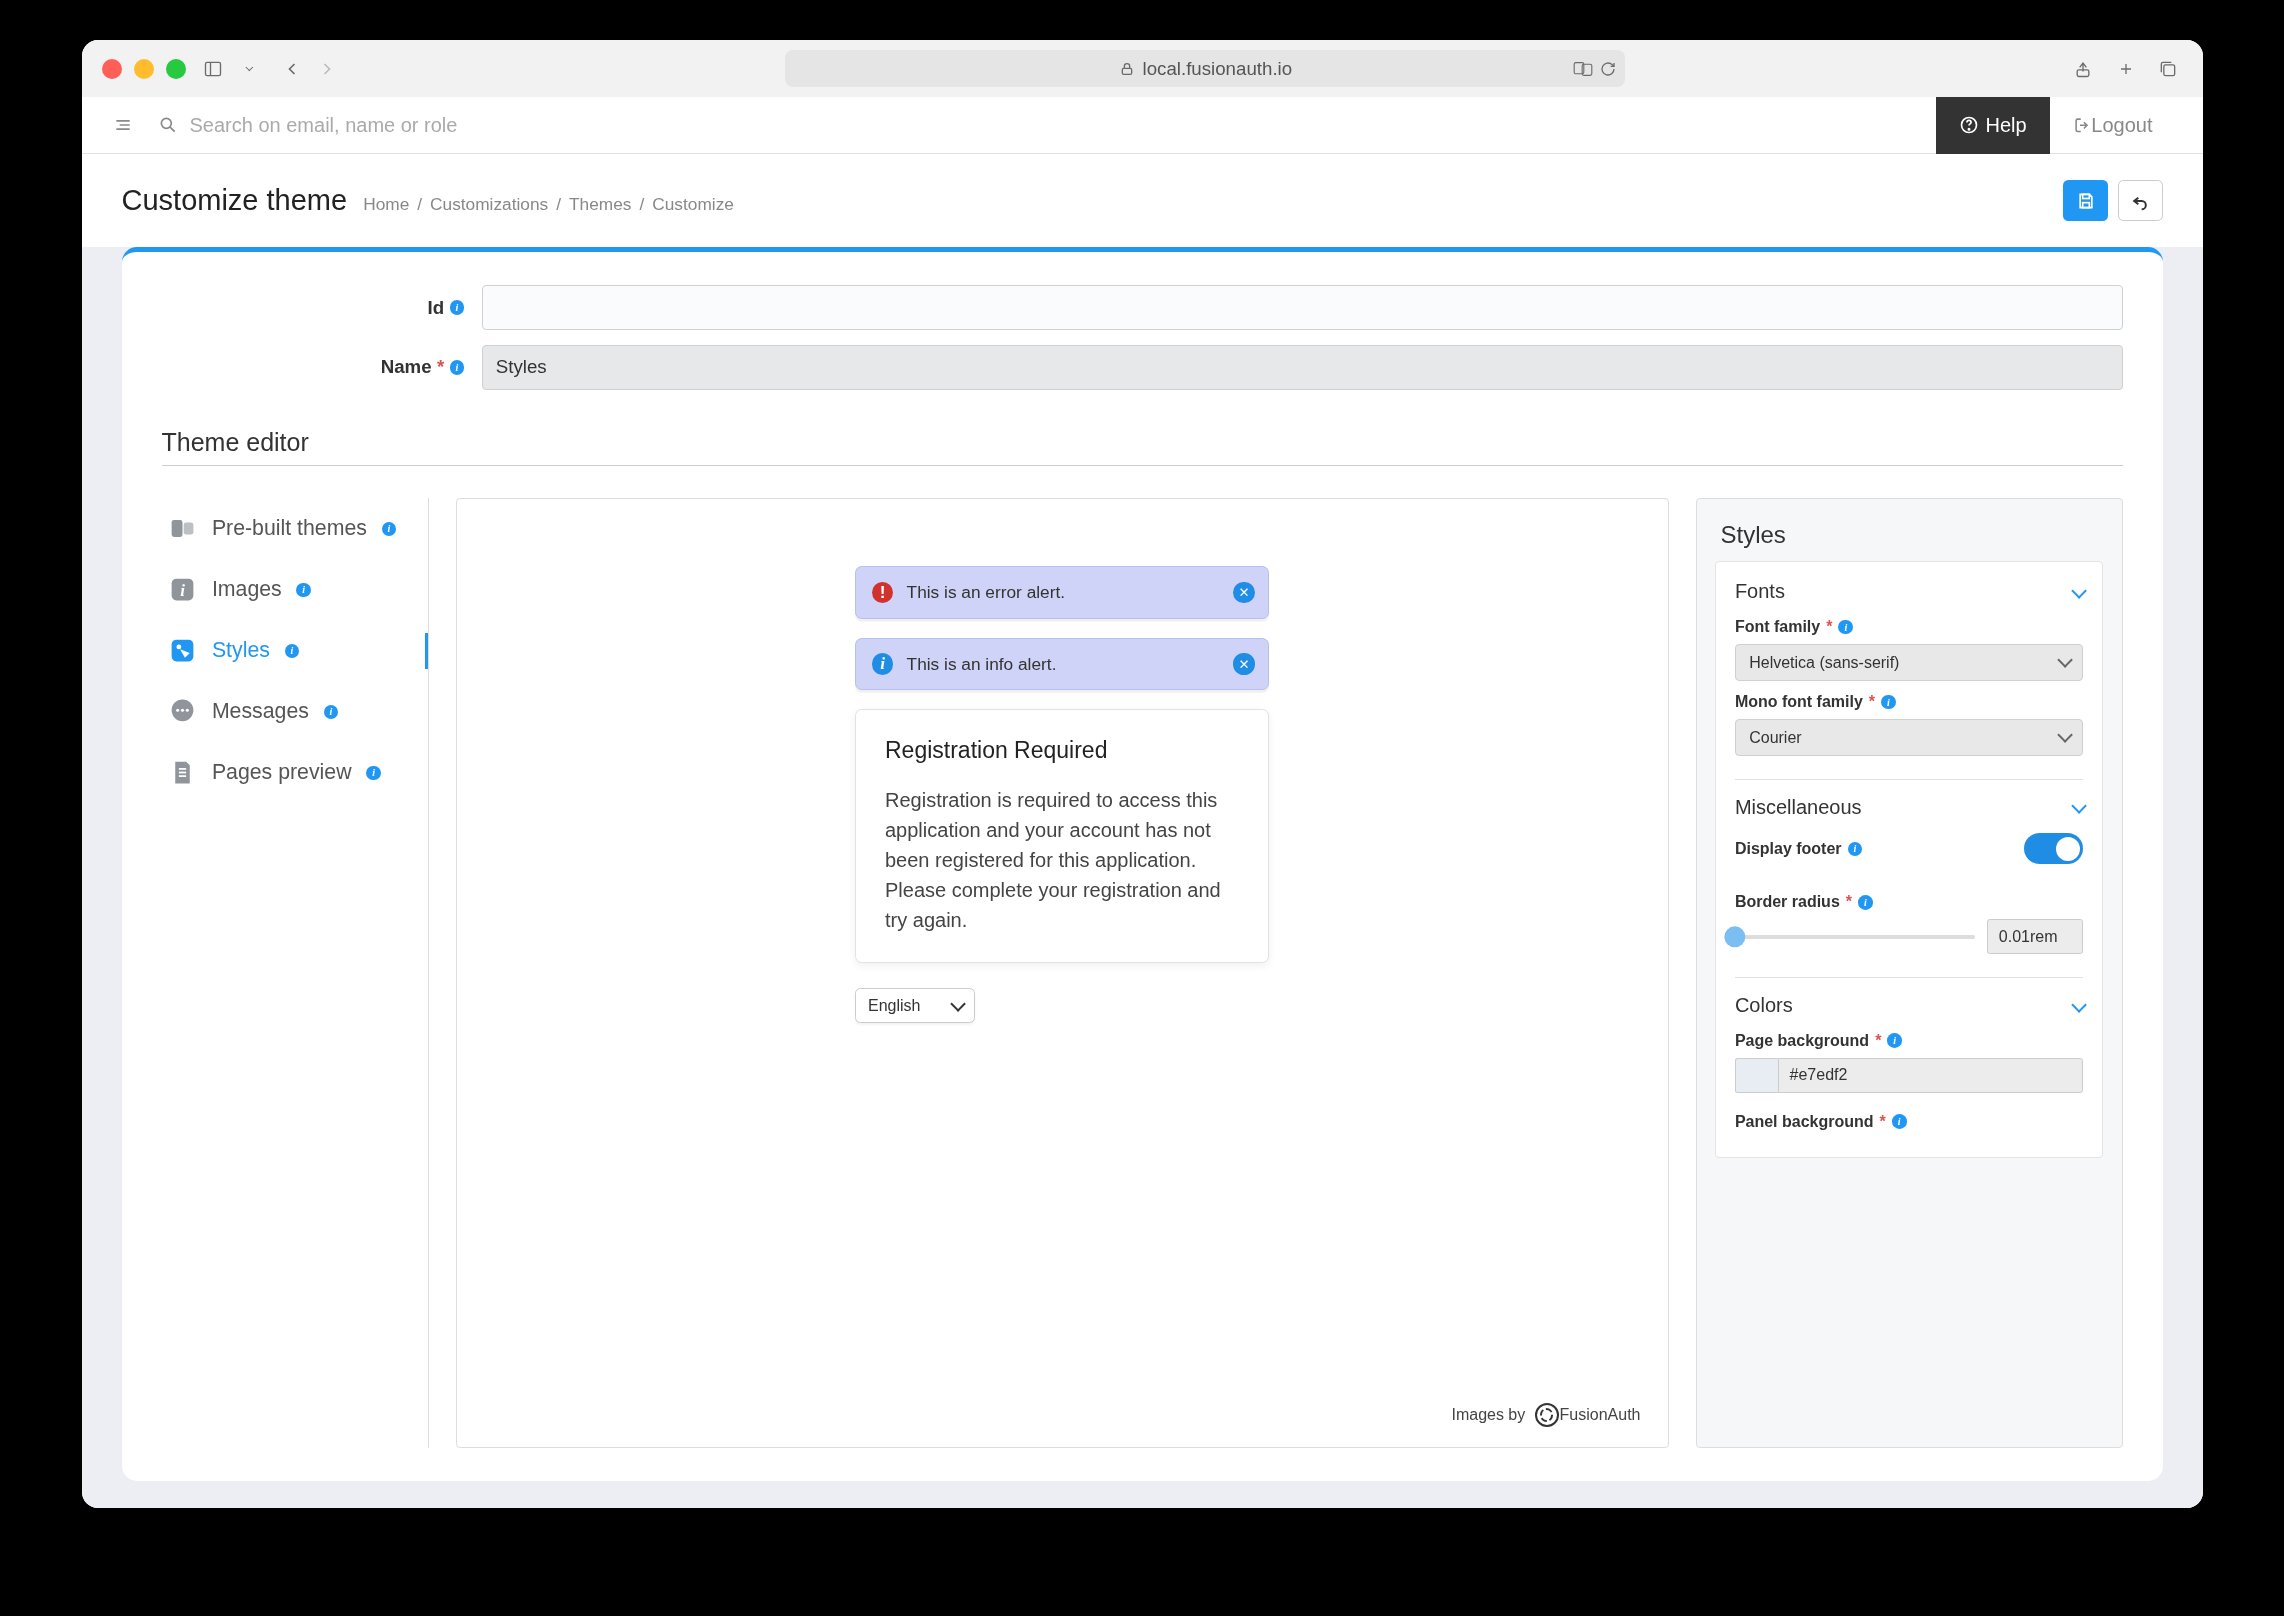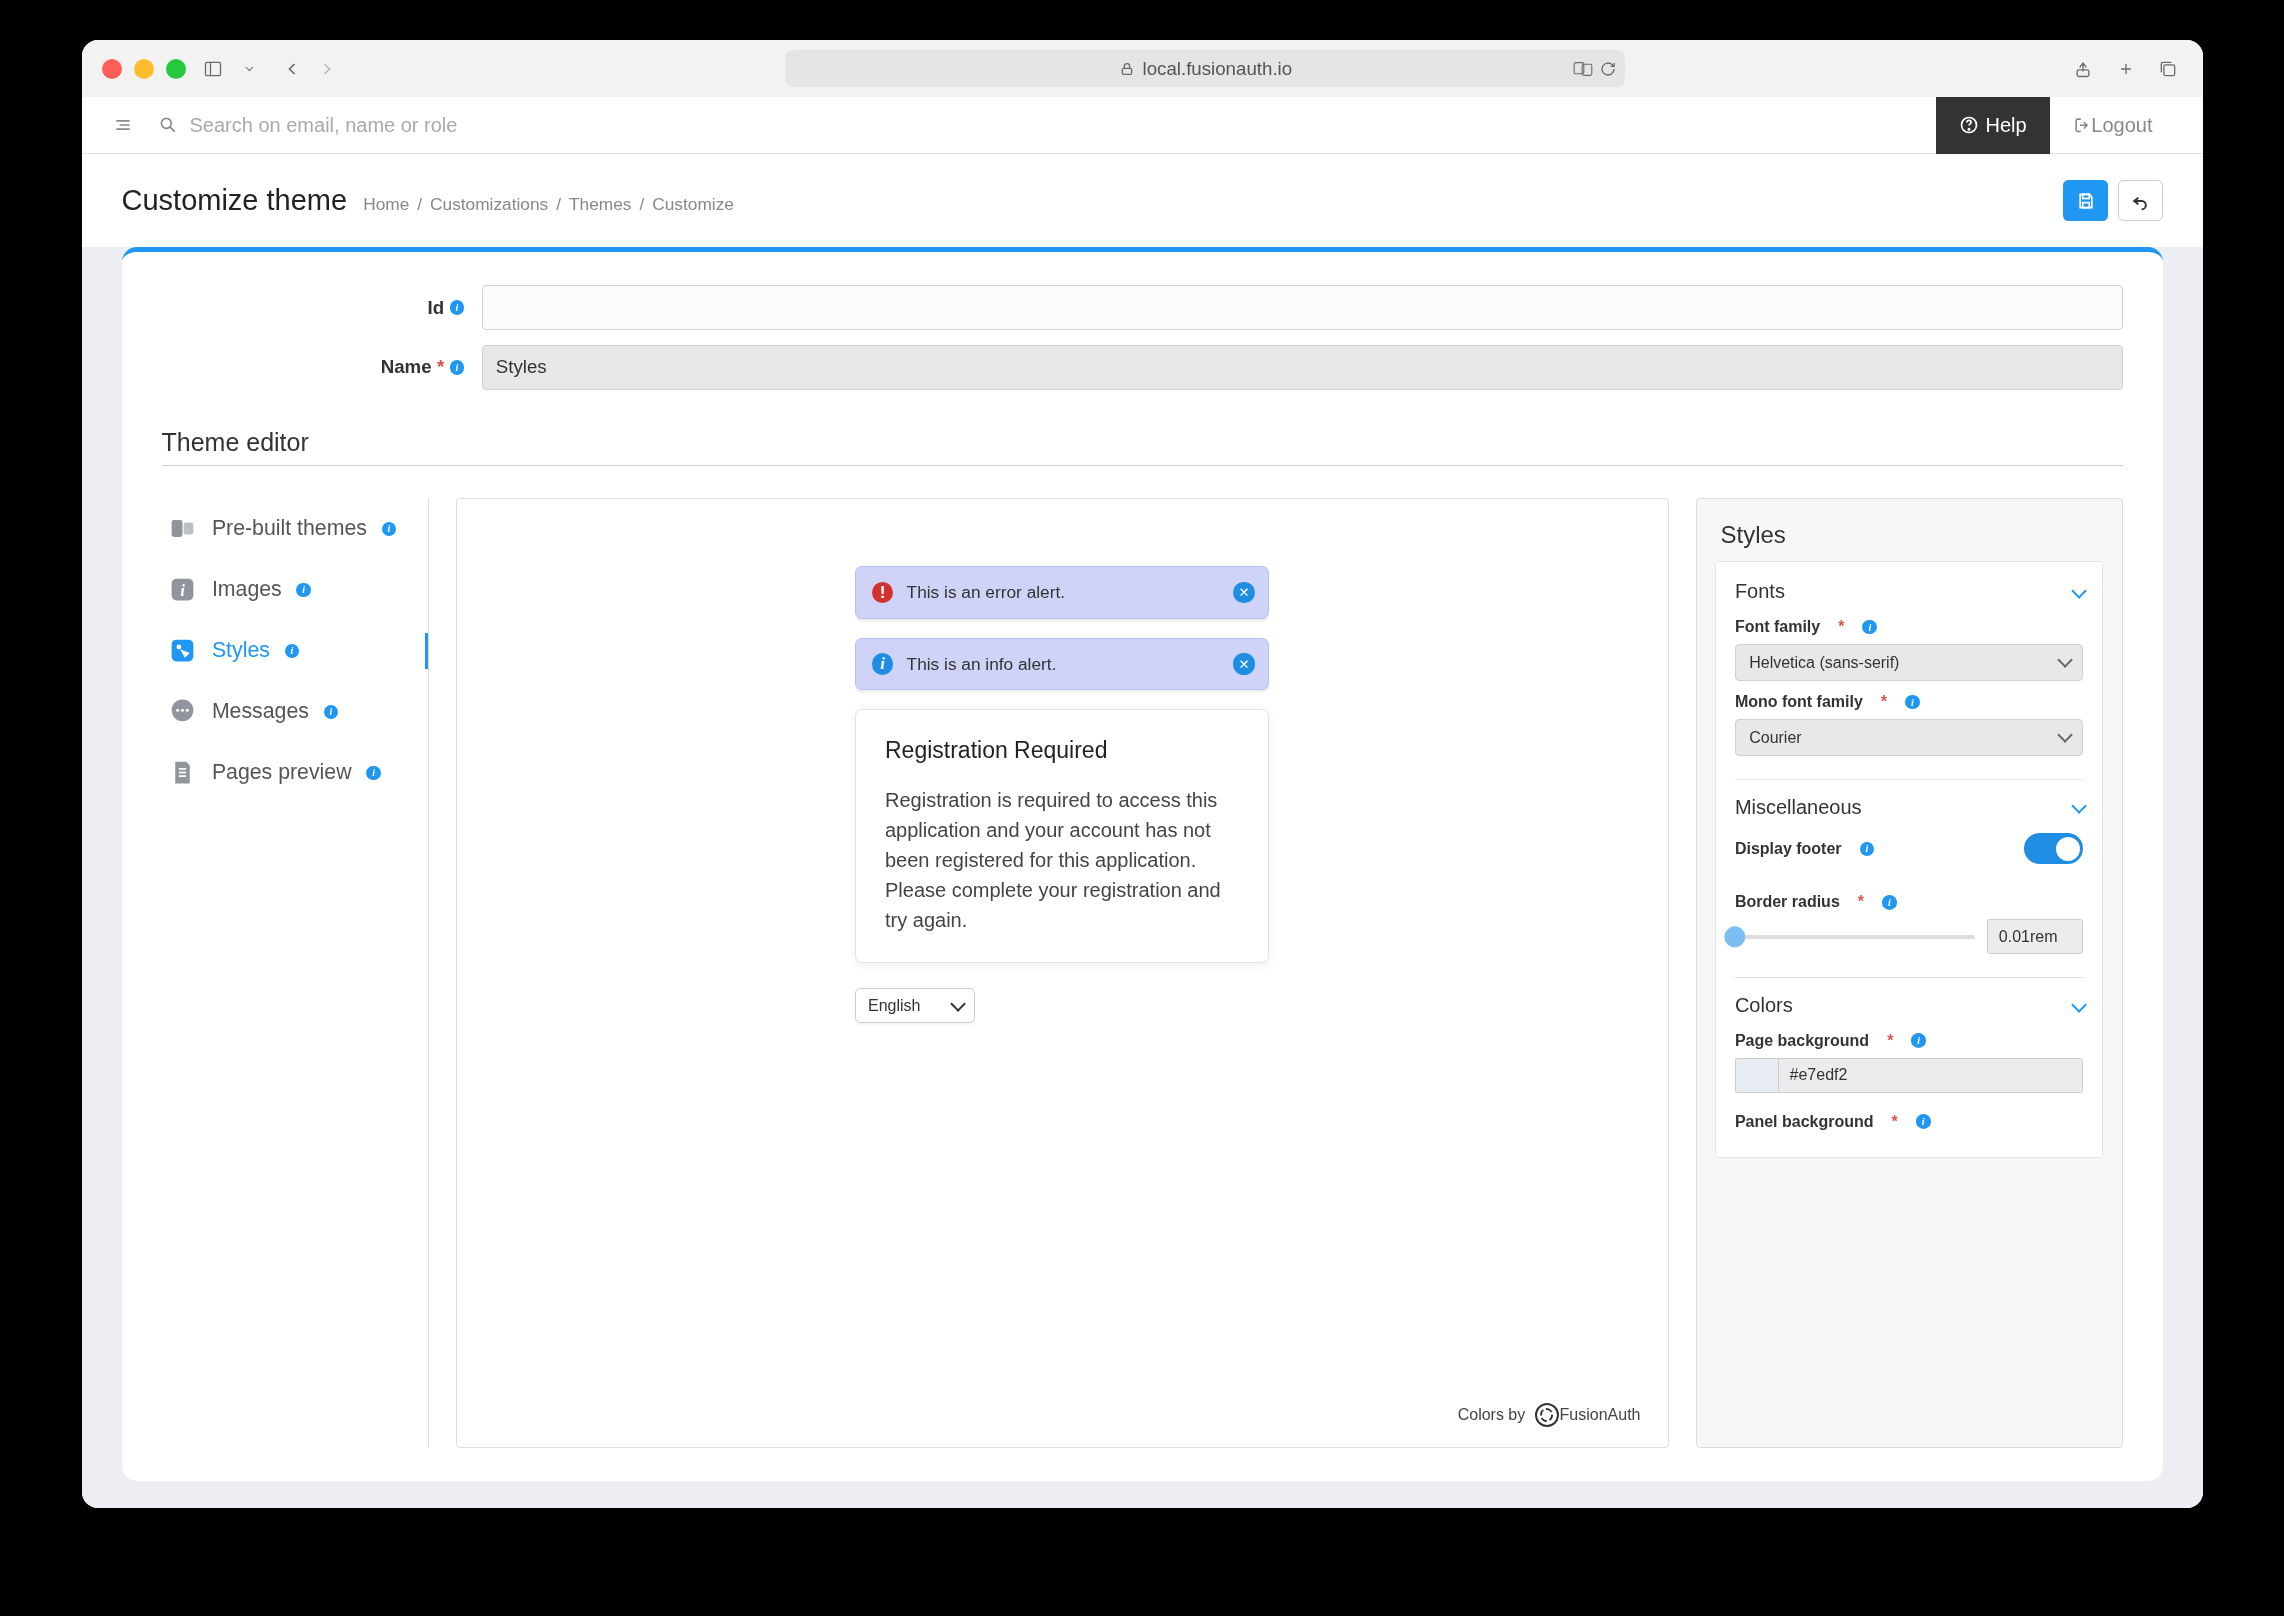--- a/index.html
+++ b/index.html
@@ -81,21 +81,21 @@
 .fa-logo { display: flex; align-items: center; gap: 1px; font-weight: 400; }
 .fa-logo .circ { width: 24px; height: 24px; border: 2px solid #333; border-radius: 50%; position: relative; }
 .fa-logo .circ::after { content:''; position:absolute; inset:3.3px; border: 2px dashed #333; border-radius:50%; }
 
 .styles-pane { width: 427px; background: #f6f7f8; border: 0.7px solid #ddd; border-radius: 4px; display: flex; flex-direction: column; overflow: hidden;}
 .styles-pane-header { padding: 21.3px 24px 12px; font-size: 24px; color: #333; }
 .styles-pane-body { flex:1; padding: 0 18.7px 18.7px; overflow-y: auto; }
 .styles-card { background: #fff; border: 0.7px solid #e4e4e4; border-radius: 4px; padding: 18.7px 18.7px; }
 .styles-section-head { display: flex; justify-content: space-between; align-items: center; font-size: 20px; color: #333; margin-bottom: 14.7px; }
 .styles-section-head .chev { color: #2097f2; }
-.field-label { font-size: 16px; font-weight: 600; color: #333; display: flex; align-items: center; gap: 18px; margin-bottom: 8px; margin-top: 12px;}
+.field-label { font-size: 16px; font-weight: 600; color: #333; display: flex; align-items: center; gap: 6px; margin-bottom: 8px; margin-top: 12px;}
 .field-label .req { color: #d9534f; }
 .select-box { height: 37px; background: #e8e8e8; border: 0.7px solid #d0d0d0; border-radius: 4px; display: flex; align-items: center; justify-content: space-between; padding: 0 13.3px; font-size: 16px; color: #333; cursor: pointer; }
 .sep { height: 0.7px; background: #e2e2e2; margin: 23px 0 16px; }
 .toggle-row { display: flex; justify-content: space-between; align-items: center; }
 .toggle { width: 59px; height: 31px; background: #1f8de3; border-radius: 27px; position: relative; cursor: pointer; }
 .toggle .knob { position: absolute; right: 3.3px; top: 3.3px; width: 24px; height: 24px; background: #fff; border-radius: 50%; }
 .slider-row { display: flex; align-items: center; gap: 12px; margin-top: 8px;}
 .slider-track { flex:1; height: 4px; background: #ddd; border-radius: 2.7px; position: relative; }
 .slider-thumb { position: absolute; left: 0; top: 50%; transform: translate(-50%,-50%); width: 21.3px; height: 21.3px; background: #7bbef1; border-radius: 50%; }
 .slider-value { width: 96px; height: 35px; background: #ececec; border: 0.7px solid #ccc; display: flex; align-items: center; padding: 0 10.7px; font-size: 16px; color: #333; border-radius: 2.7px;}
@@ -337,21 +337,21 @@
             </div>
             <div class="reg-card">
               <h3>Registration Required</h3>
               <p>Registration is required to access this application and your account has not been registered for this application. Please complete your registration and try again.</p>
             </div>
             <div class="lang-select">
               <span>English</span>
               <span class="chev-down"></span>
             </div>
             <div class="powered-by">
-              <span>Colors by</span>
+              <span>Images by</span>
               <span class="fa-logo">
                 <span class="circ"></span>
                 <span>FusionAuth</span>
               </span>
             </div>
           </div>
 
           <div class="styles-pane">
             <div class="styles-pane-header">Styles</div>
             <div class="styles-pane-body">

